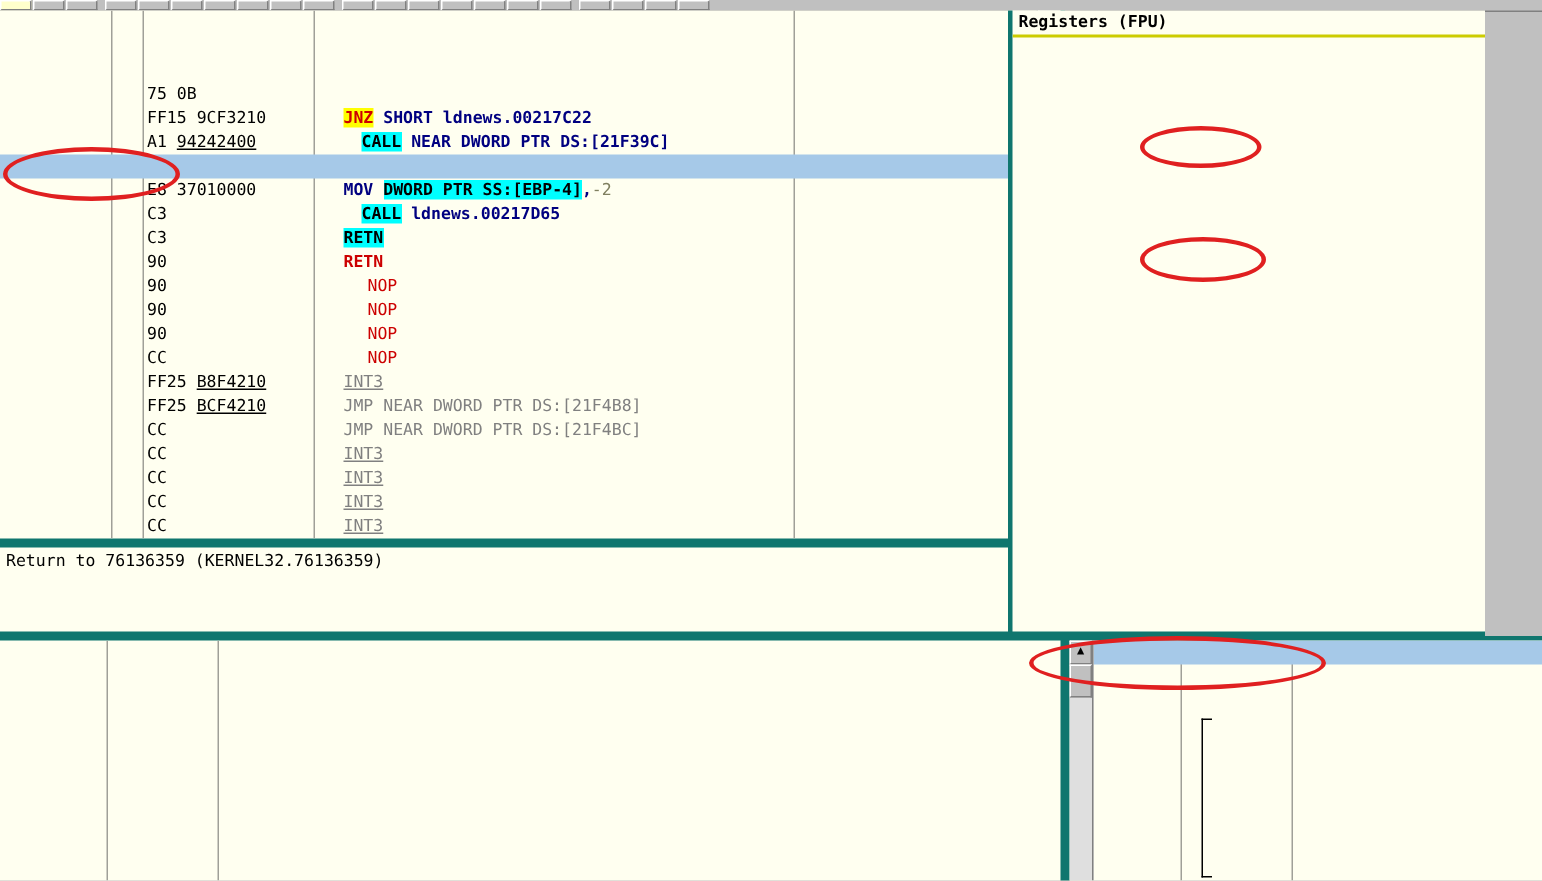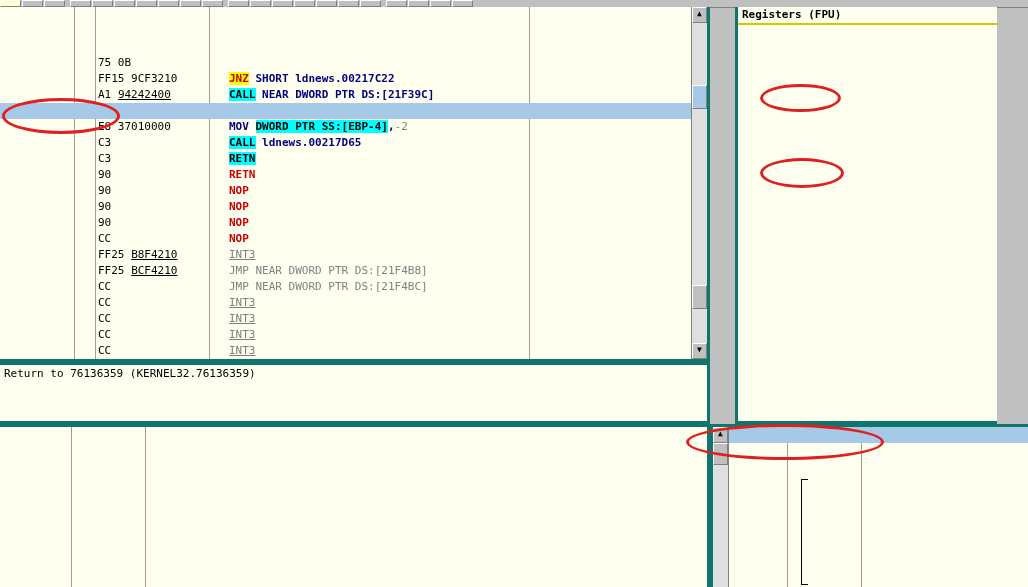--- a/index.html
+++ b/index.html
@@ -37,41 +37,41 @@
               box-sizing:border-box;}
   .d-mark{position:absolute;left:78px;width:16px;color:#000000;text-align:center;}
   .d-hex {position:absolute;left:98px;width:108px;color:#000000;}
   .d-hex u{}
   .d-mn  {position:absolute;left:213px;white-space:pre;color:#000080;padding-left:16px;}
   .d-cmt {position:absolute;left:537px;color:#000000;white-space:pre;}
   .row.sel{background:#a6c9e8;}
   .vline{position:absolute;top:0;bottom:0;width:1px;background:#a0a098;}
 
   .k-jmp  {background:#ffff00;color:#cc0000;font-weight:bold;}
-  .k-call {background:#00ffff;color:#000000;font-weight:bold;}
+  .k-call {background:#00ffff;color:#000000;font-weight:bold;margin-left:12px;}
   .k-ret  {background:#00ffff;color:#000000;font-weight:bold;}
   .k-retn2{color:#cc0000;font-weight:bold;}
-  .k-nop  {color:#cc0000;font-weight:bold;}
+  .k-nop  {color:#cc0000;font-weight:normal;margin-left:16px;}
   .k-int  {color:#808080;text-decoration:underline;}
   .k-op   {color:#000080;font-weight:bold;}
   .k-dim  {color:#808080;}
   .k-num  {color:#808060;}
   .k-hl   {background:#00ffff;color:#000000;font-weight:bold;}
 
   
   #infobar{left:0;top:362px;width:710px;height:62px;border-left:none;}
   #infobar .txt{padding:2px 4px;color:#000000;white-space:pre;}
 
   
   #dump{left:0;top:424px;width:710px;height:163px;border-left:none;border-bottom:none;}
   .m-addr{position:absolute;left:3px;width:64px;color:#808080;}
   .m-val {position:absolute;left:76px;width:64px;color:#808080;}
 
   
-  #regs{left:735px;top:7px;width:262px;height:417px;border-right:none;border-top:none;}
+  #regs{left:672px;top:7px;width:318px;height:417px;border-right:none;border-top:none;}
   .r-head{height:16px;line-height:16px;font-weight:bold;color:#000000;
           padding-left:4px;border-bottom:2px solid #cccc00;white-space:pre;}
   .r-name{position:absolute;left:4px;width:28px;color:#808080;}
   .r-val {position:absolute;left:36px;color:#cc0000;font-weight:bold;}
   .r-val.gray{color:#808080;font-weight:bold;}
   .r-cmt {position:absolute;left:106px;color:#808080;white-space:pre;}
   .f-name{position:absolute;left:4px;color:#808080;}
   .f-bit {position:absolute;left:18px;color:#808080;font-weight:bold;}
   .f-bit.on{color:#cc0000;}
   .f-seg {position:absolute;left:36px;color:#808080;white-space:pre;}

